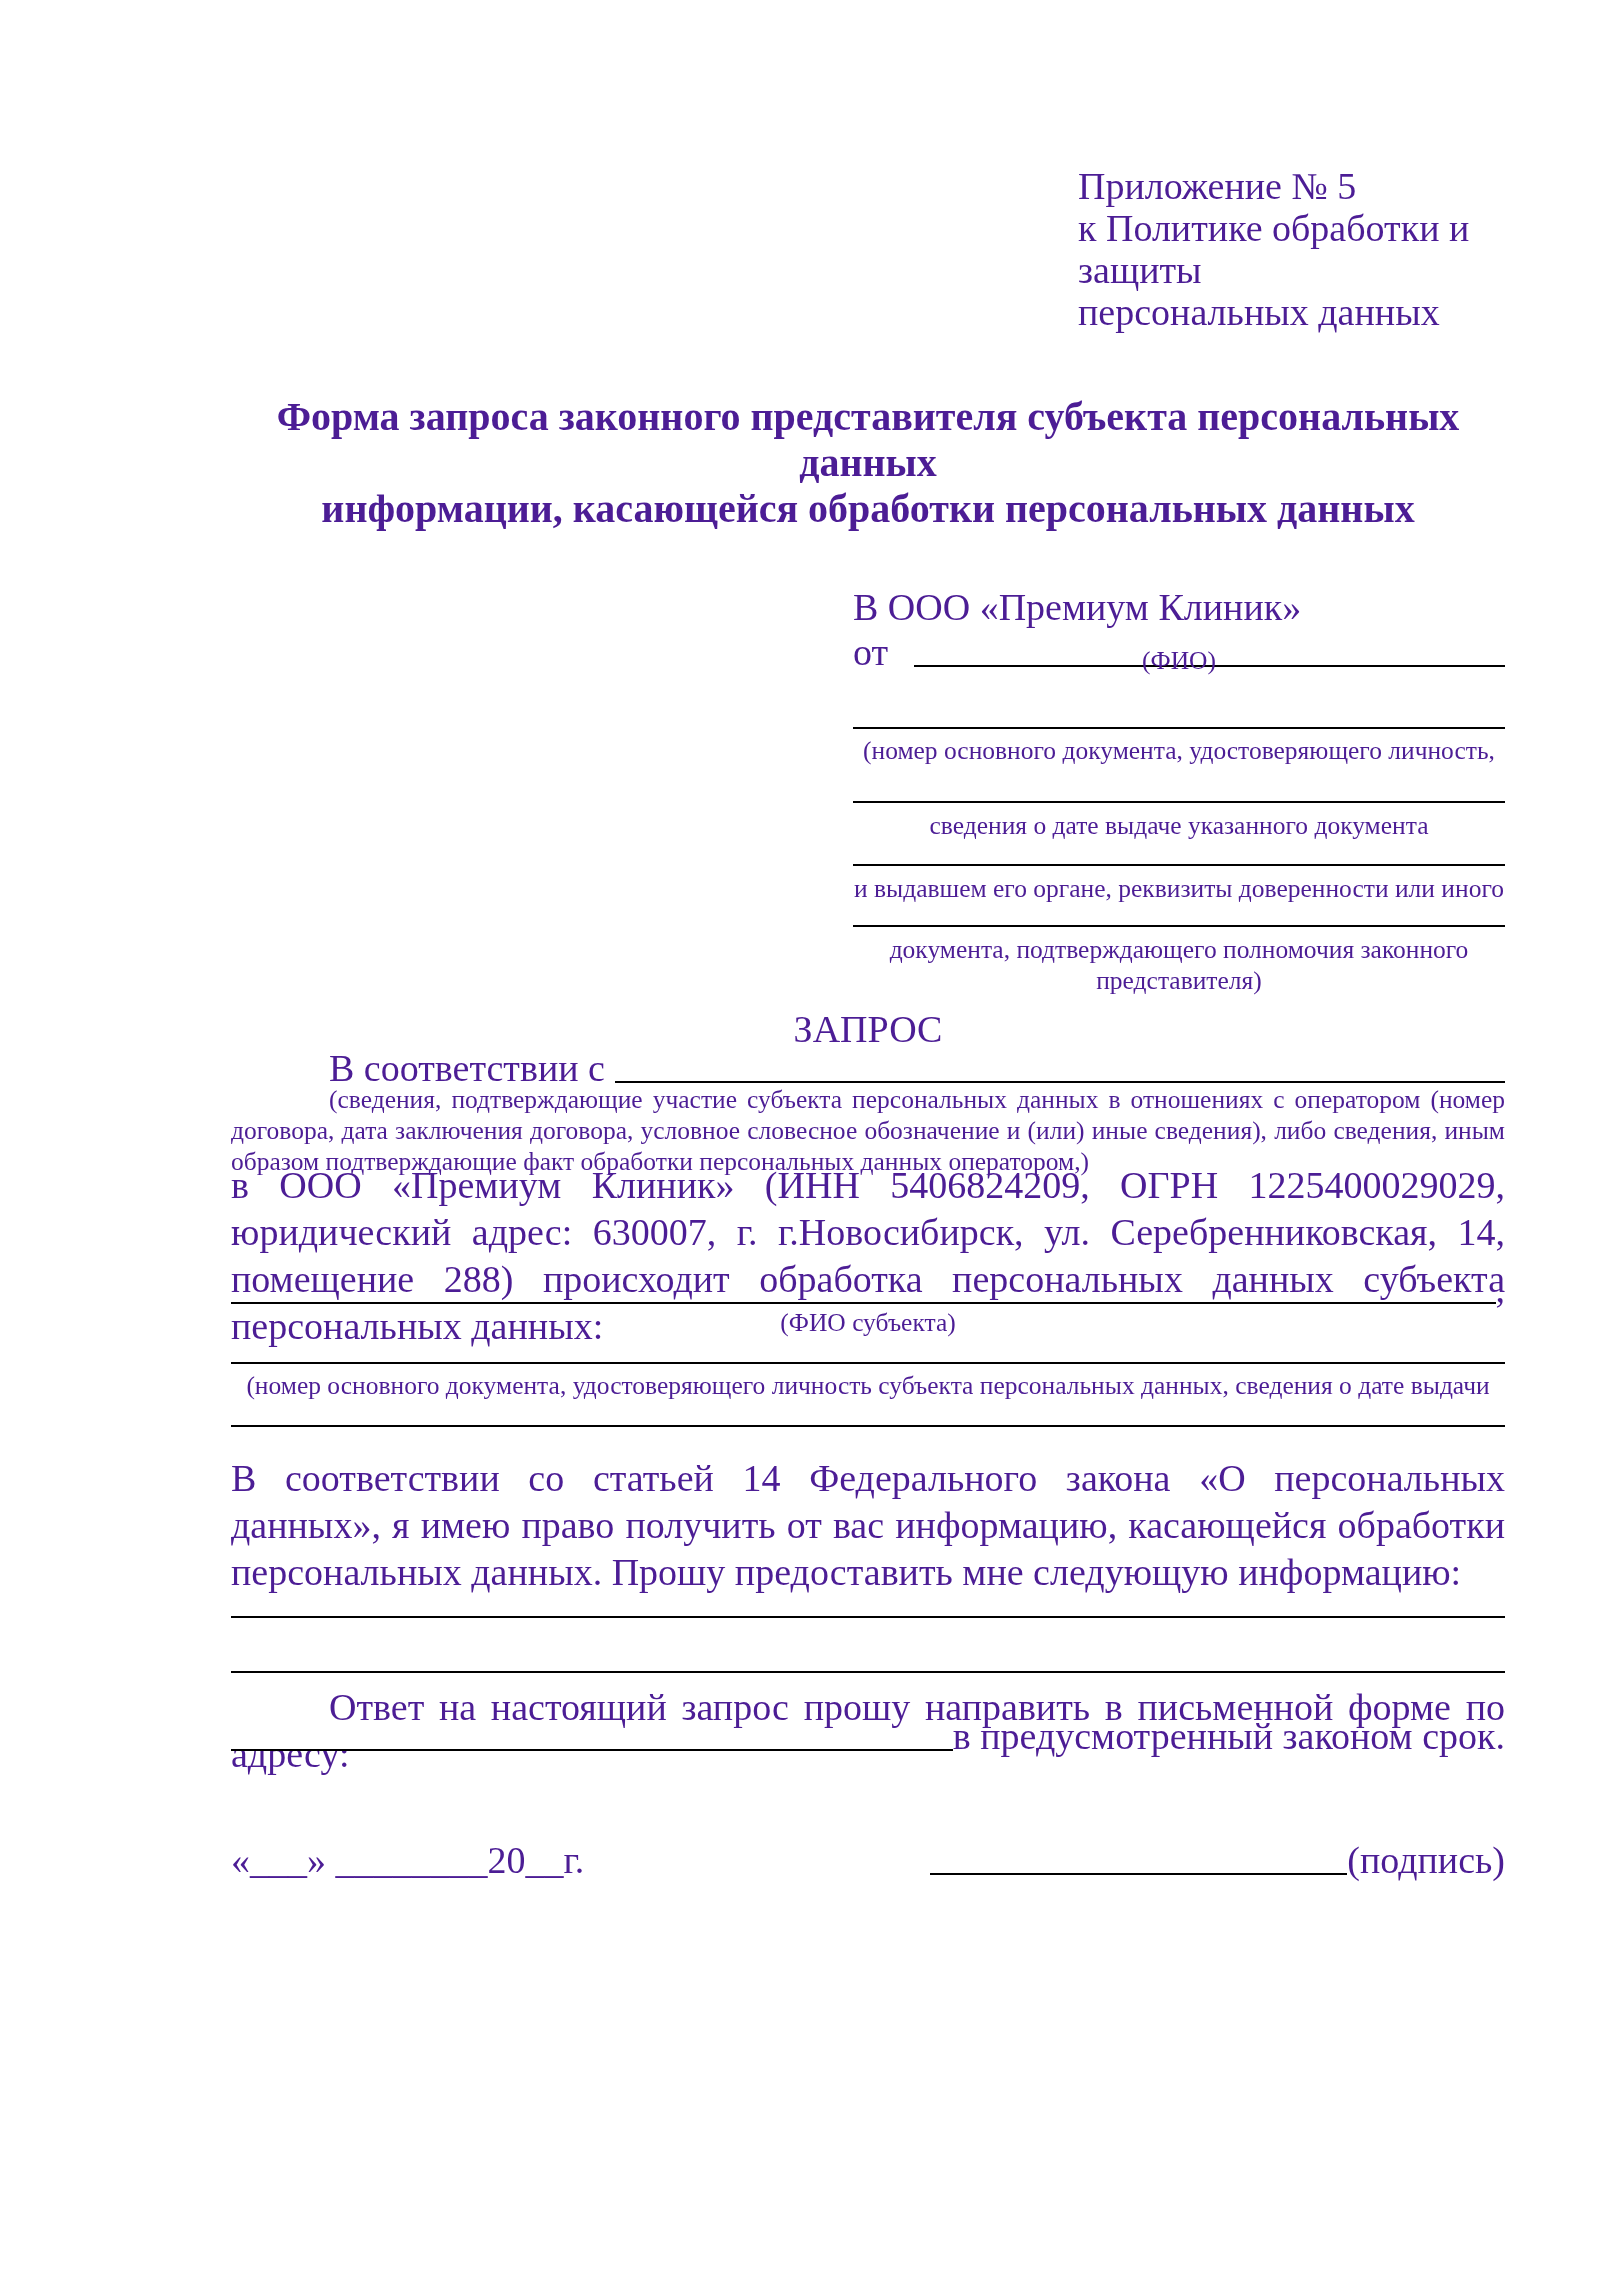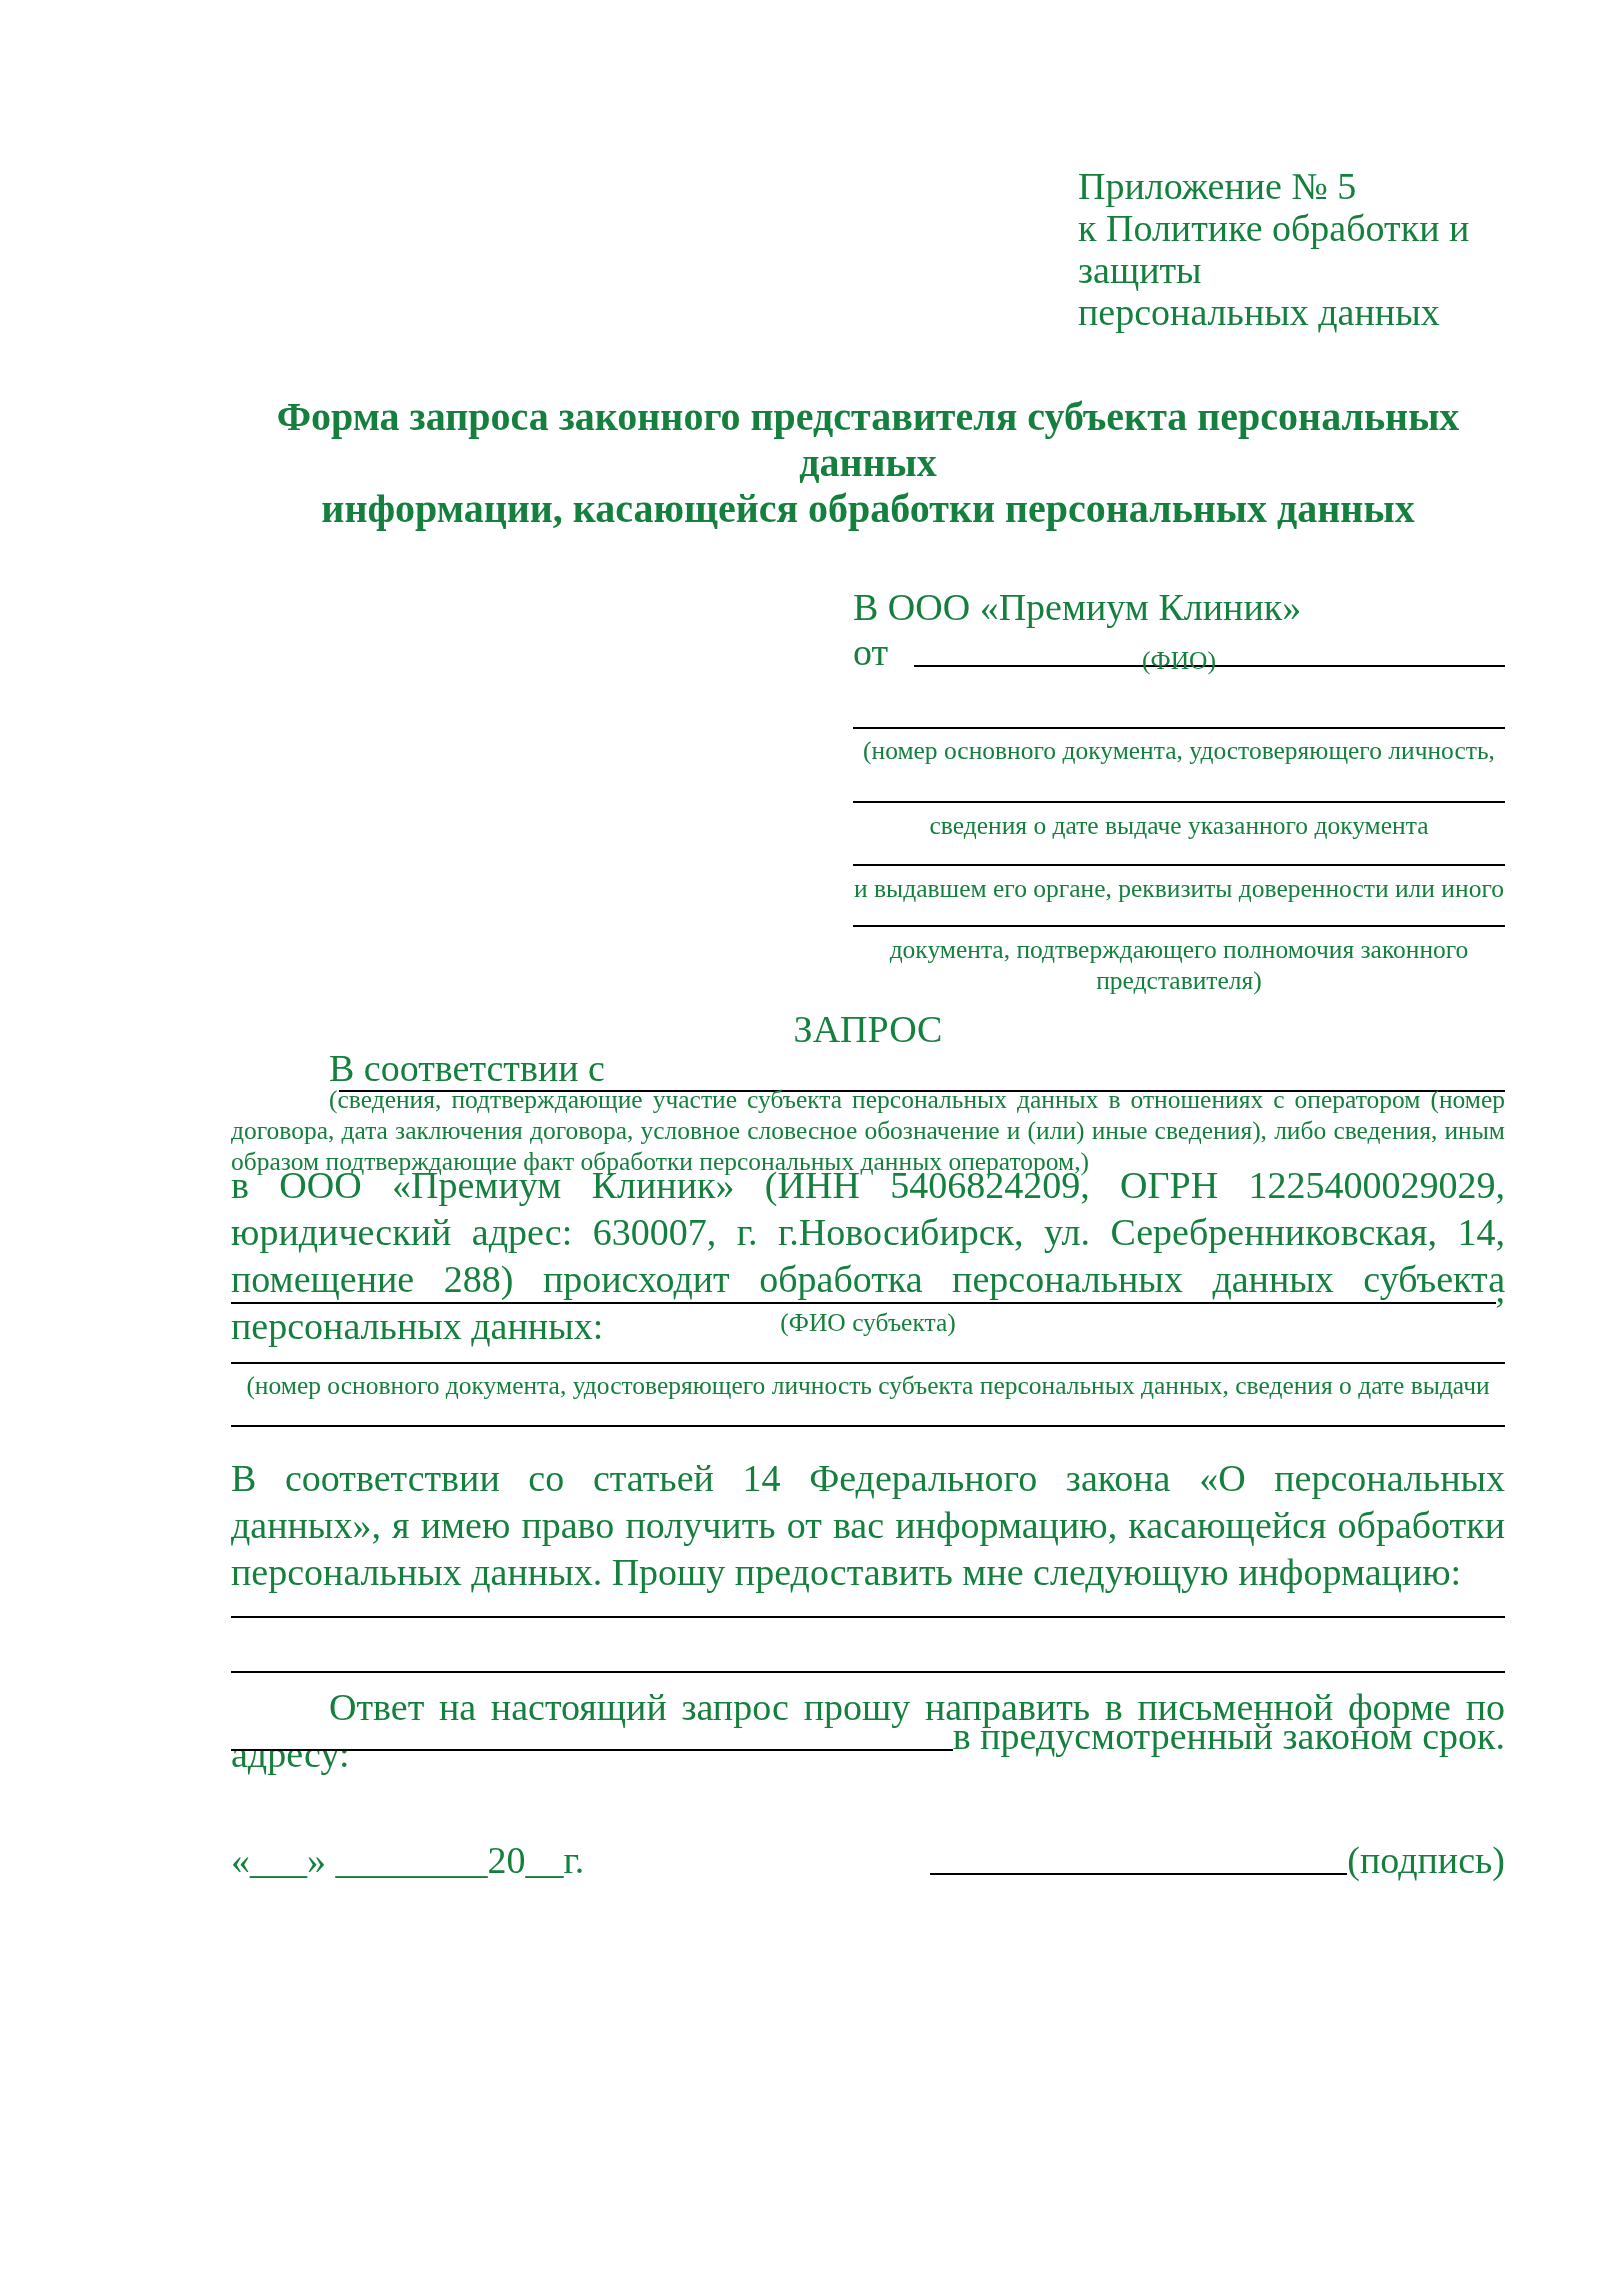--- a/index.html
+++ b/index.html
@@ -1,21 +1,21 @@
 <!DOCTYPE html>
 <html><head>
 <meta charset="utf-8">
 <style>
   * { margin:0; padding:0; box-sizing:border-box; }
   html,body { background:#ffffff; }
   .page {
     position:relative;
     width:1621px; height:2293px;
     background:#ffffff;
-    color:#15803d;
+    color:#4c1d95;
     font-family:"Liberation Serif", serif;
     overflow:hidden;
   }
   .abs   { position:absolute; }
   .full  { left:231px; right:116px; }
   .rcol  { left:853px; right:116px; }
   .fs-body  { font-size:38px; line-height:43px; }
   .fs-small { font-size:25.5px; line-height:31px; }
   .fs-title { font-size:40px; line-height:46px; font-weight:bold; }
   .center   { text-align:center; }
@@ -61,21 +61,21 @@
   <div class="abs rcol fs-small center" style="top:810px;">сведения о дате выдаче указанного документа</div>
 
   <div class="hline rcol" style="top:864px;"></div>
   <div class="abs rcol fs-small center" style="top:873px;">и выдавшем его органе, реквизиты доверенности или иного</div>
 
   <div class="hline rcol" style="top:925px;"></div>
   <div class="abs rcol fs-small center" style="top:934px;">документа, подтверждающего полномочия законного представителя)</div>
 
   <div class="abs full fs-body center" style="top:1008px;">ЗАПРОС</div>
 
-  <div class="abs full row fs-body" style="top:1047px; padding-left:98px;flex-direction:column;">
+  <div class="abs full row fs-body" style="top:1047px; padding-left:98px;">
     <span class="nowrap">В соответствии с</span>
     <span class="fill"></span>
   </div>
   <div class="abs full fs-small justify" style="top:1084px; text-indent:98px;">(сведения, подтверждающие участие субъекта персональных данных в отношениях с оператором (номер договора, дата заключения договора, условное словесное обозначение и (или) иные сведения), либо сведения, иным образом подтверждающие факт обработки персональных данных оператором,)</div>
 
   <div class="abs full para" style="top:1162px;">в ООО «Премиум Клиник» (ИНН 5406824209, ОГРН 1225400029029, юридический адрес: 630007, г. г.Новосибирск, ул. Серебренниковская, 14, помещение 288) происходит обработка персональных данных субъекта персональных данных:</div>
 
   <div class="abs full row fs-body" style="top:1268px;">
     <span class="fill0"></span>
     <span>,</span>

